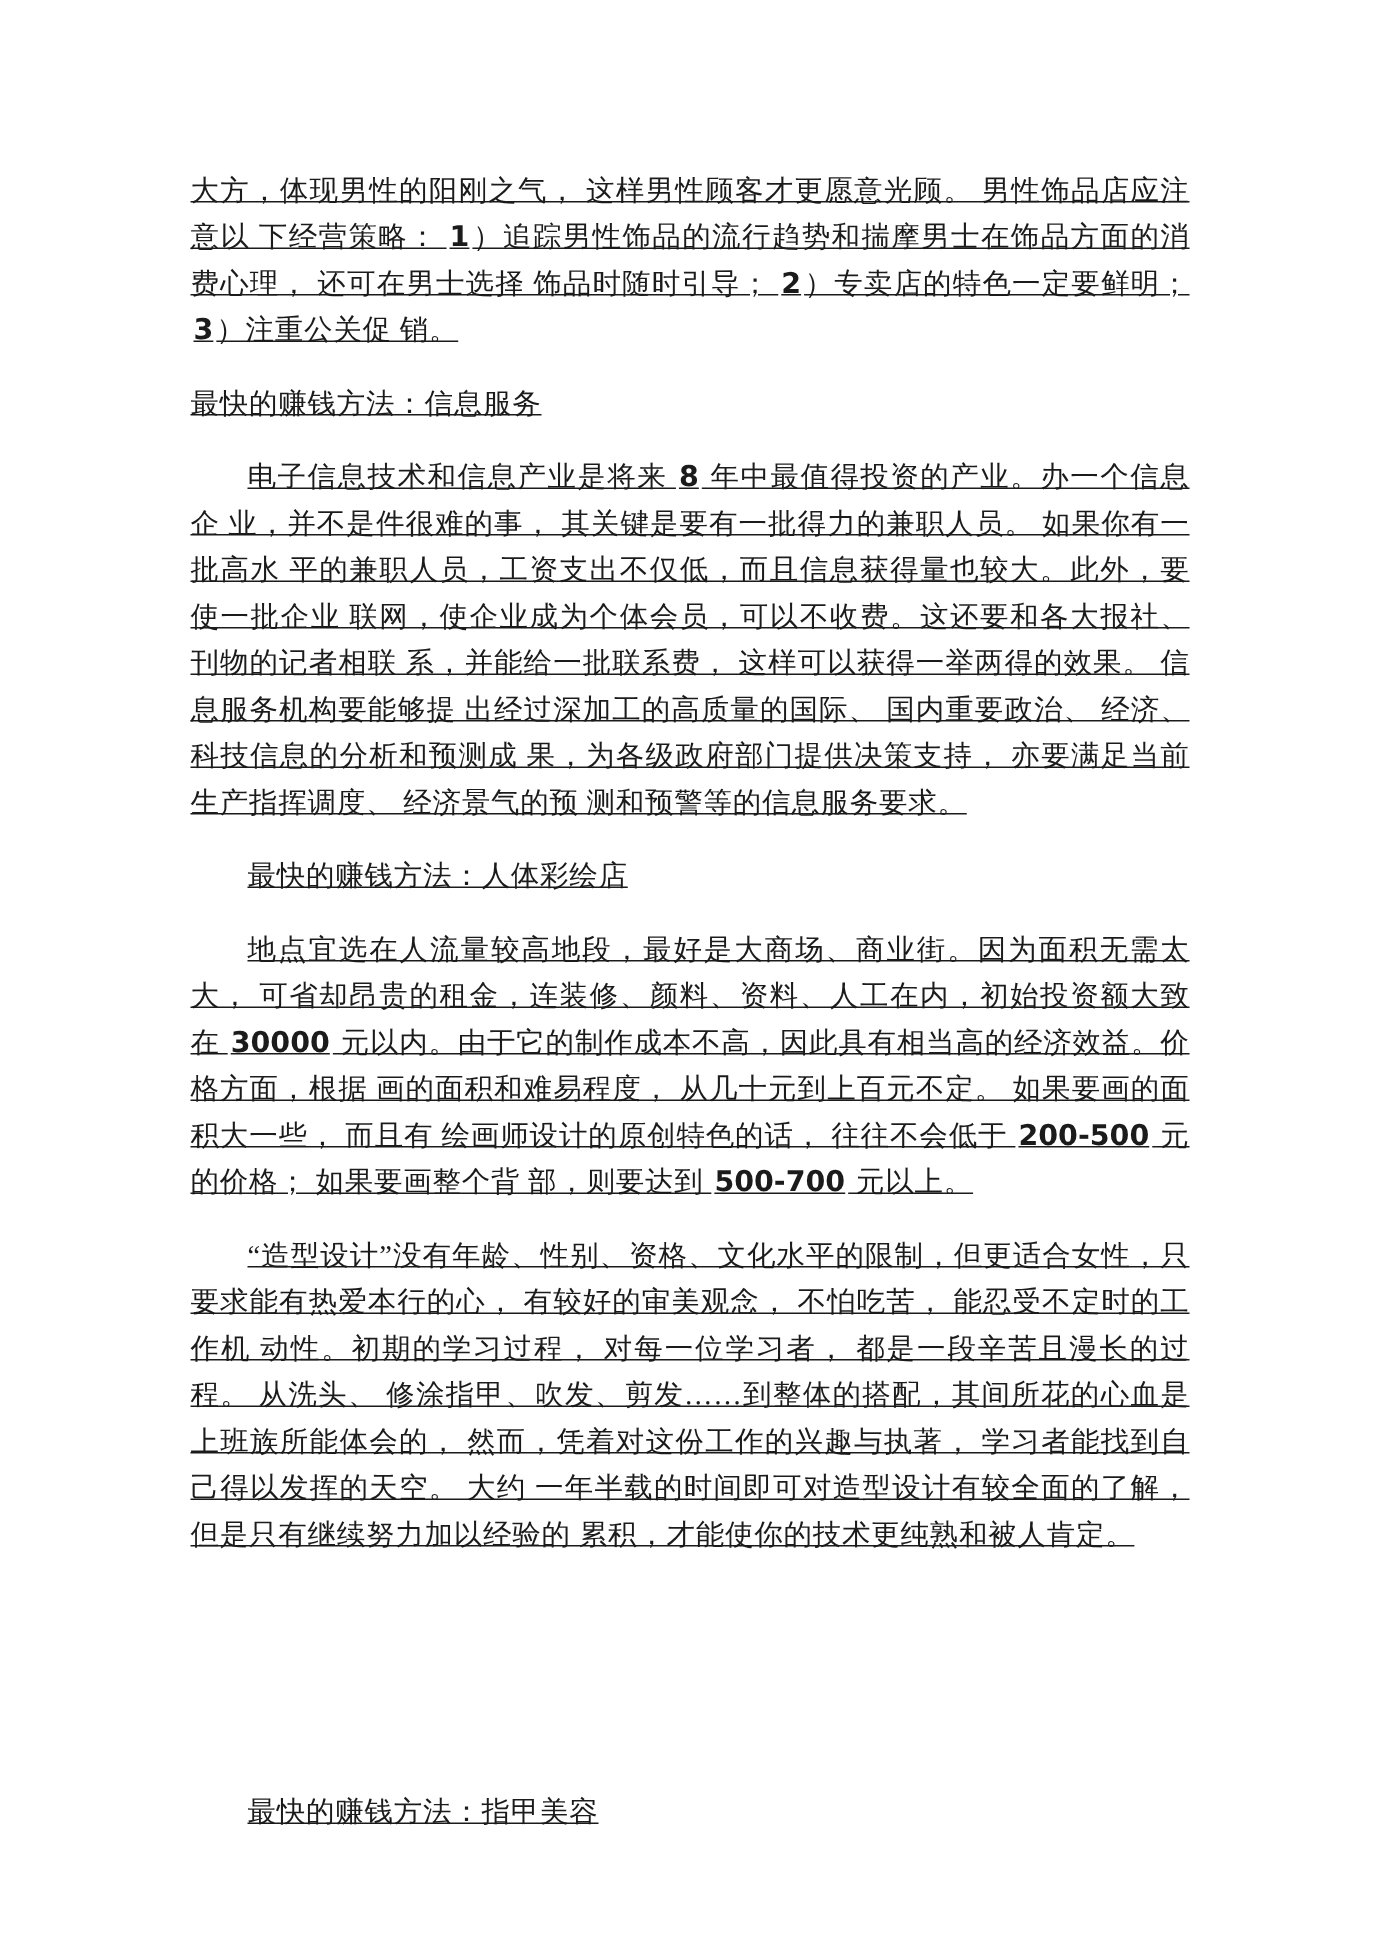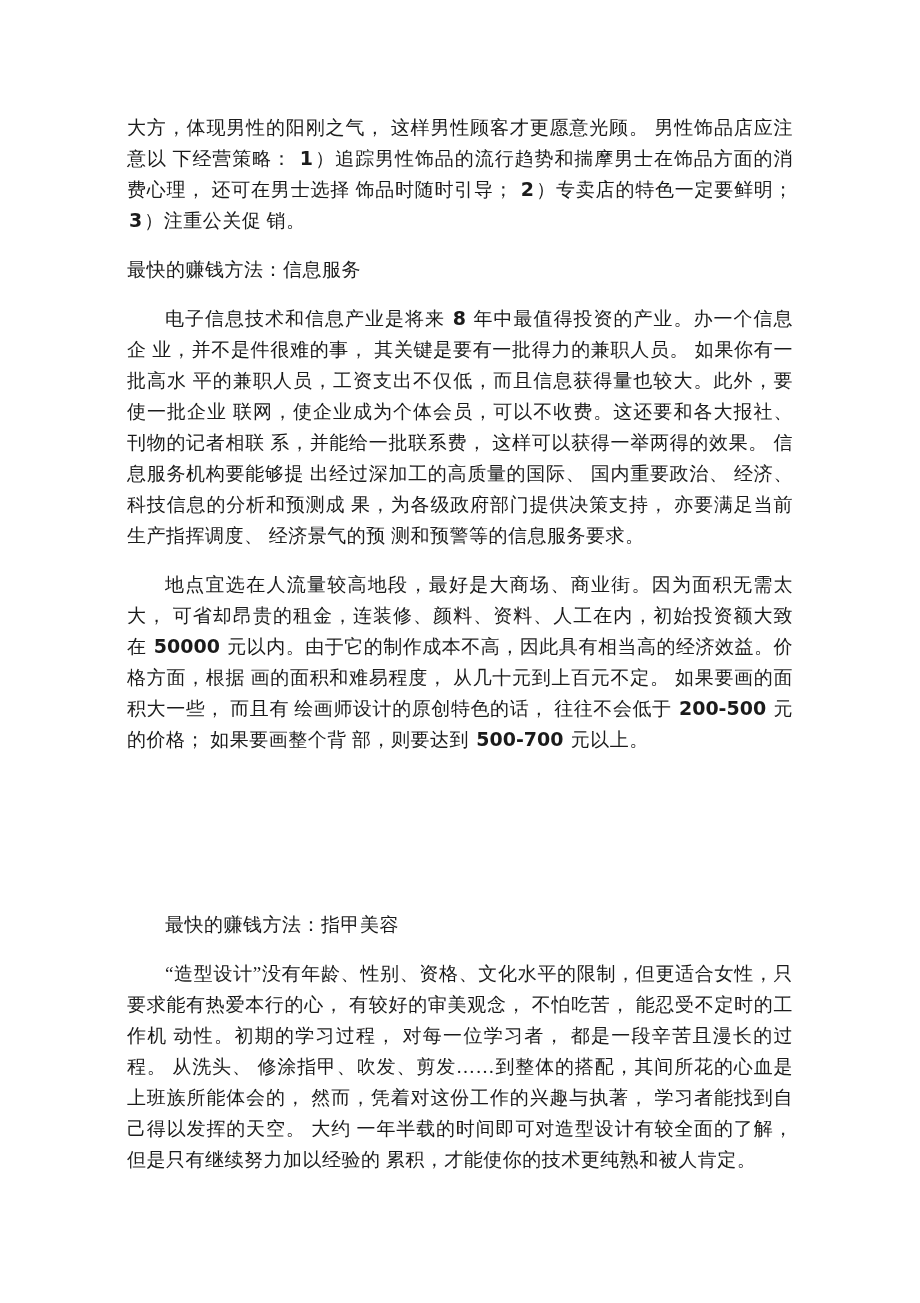--- a/index.html
+++ b/index.html
@@ -13,20 +13,21 @@
     position: relative;
     overflow: hidden;
     font-family: "Liberation Serif", "DejaVu Serif", serif;
   }
   .doc {
     position: absolute;
     left: 127px;
     top: 112px;
     width: 666px;
     color: #1b1b1b;
+    text-decoration: underline;
   }
   .block {
     font-size: 19px;
     line-height: 31px;
     margin: 0 0 18px 0;
     text-align: justify;
     letter-spacing: 0.5px;
   }
   .block.heading {
     text-align: left;
@@ -45,16 +46,17 @@
     padding: 0 2px;
   }
 </style>
 </head>
 <body>
 
 <div class="doc" style="color: rgb(27, 27, 27);">
     <div class="block para">大方，体现男性的阳刚之气， 这样男性顾客才更愿意光顾。 男性饰品店应注意以 下经营策略： <span class="num">1</span>）追踪男性饰品的流行趋势和揣摩男士在饰品方面的消费心理， 还可在男士选择 饰品时随时引导； <span class="num">2</span>）专卖店的特色一定要鲜明； <span class="num">3</span>）注重公关促 销。</div>
     <div class="block heading">最快的赚钱方法：信息服务</div>
     <div class="block para indent">电子信息技术和信息产业是将来 <span class="num">8</span> 年中最值得投资的产业。办一个信息企 业，并不是件很难的事， 其关键是要有一批得力的兼职人员。 如果你有一批高水 平的兼职人员，工资支出不仅低，而且信息获得量也较大。此外，要使一批企业 联网，使企业成为个体会员，可以不收费。这还要和各大报社、刊物的记者相联 系，并能给一批联系费， 这样可以获得一举两得的效果。 信息服务机构要能够提 出经过深加工的高质量的国际、 国内重要政治、 经济、科技信息的分析和预测成 果，为各级政府部门提供决策支持， 亦要满足当前生产指挥调度、 经济景气的预 测和预警等的信息服务要求。</div>
-    <div class="block para indent">地点宜选在人流量较高地段，最好是大商场、商业街。因为面积无需太大， 可省却昂贵的租金，连装修、颜料、资料、人工在内，初始投资额大致在 <span class="num">50000</span> 元以内。由于它的制作成本不高，因此具有相当高的经济效益。价格方面，根据 画的面积和难易程度， 从几十元到上百元不定。 如果要画的面积大一些， 而且有 绘画师设计的原创特色的话， 往往不会低于 <span class="num">200-500</span> 元的价格； 如果要画整个背 部，则要达到 <span class="num">500-700</span> 元以上。</div>
+    <div class="block heading indent">最快的赚钱方法：人体彩绘店</div>
+    <div class="block para indent">地点宜选在人流量较高地段，最好是大商场、商业街。因为面积无需太大， 可省却昂贵的租金，连装修、颜料、资料、人工在内，初始投资额大致在 <span class="num">30000</span> 元以内。由于它的制作成本不高，因此具有相当高的经济效益。价格方面，根据 画的面积和难易程度， 从几十元到上百元不定。 如果要画的面积大一些， 而且有 绘画师设计的原创特色的话， 往往不会低于 <span class="num">200-500</span> 元的价格； 如果要画整个背 部，则要达到 <span class="num">500-700</span> 元以上。</div>
+    <div class="block para indent">“造型设计”没有年龄、性别、资格、文化水平的限制，但更适合女性，只 要求能有热爱本行的心， 有较好的审美观念， 不怕吃苦， 能忍受不定时的工作机 动性。初期的学习过程， 对每一位学习者， 都是一段辛苦且漫长的过程。 从洗头、 修涂指甲、吹发、剪发……到整体的搭配，其间所花的心血是上班族所能体会的， 然而，凭着对这份工作的兴趣与执著， 学习者能找到自己得以发挥的天空。 大约 一年半载的时间即可对造型设计有较全面的了解， 但是只有继续努力加以经验的 累积，才能使你的技术更纯熟和被人肯定。</div>
     <div class="block heading indent pb">最快的赚钱方法：指甲美容</div>
-    <div class="block para indent">“造型设计”没有年龄、性别、资格、文化水平的限制，但更适合女性，只 要求能有热爱本行的心， 有较好的审美观念， 不怕吃苦， 能忍受不定时的工作机 动性。初期的学习过程， 对每一位学习者， 都是一段辛苦且漫长的过程。 从洗头、 修涂指甲、吹发、剪发……到整体的搭配，其间所花的心血是上班族所能体会的， 然而，凭着对这份工作的兴趣与执著， 学习者能找到自己得以发挥的天空。 大约 一年半载的时间即可对造型设计有较全面的了解， 但是只有继续努力加以经验的 累积，才能使你的技术更纯熟和被人肯定。</div>
   </div>
 
 </body></html>

